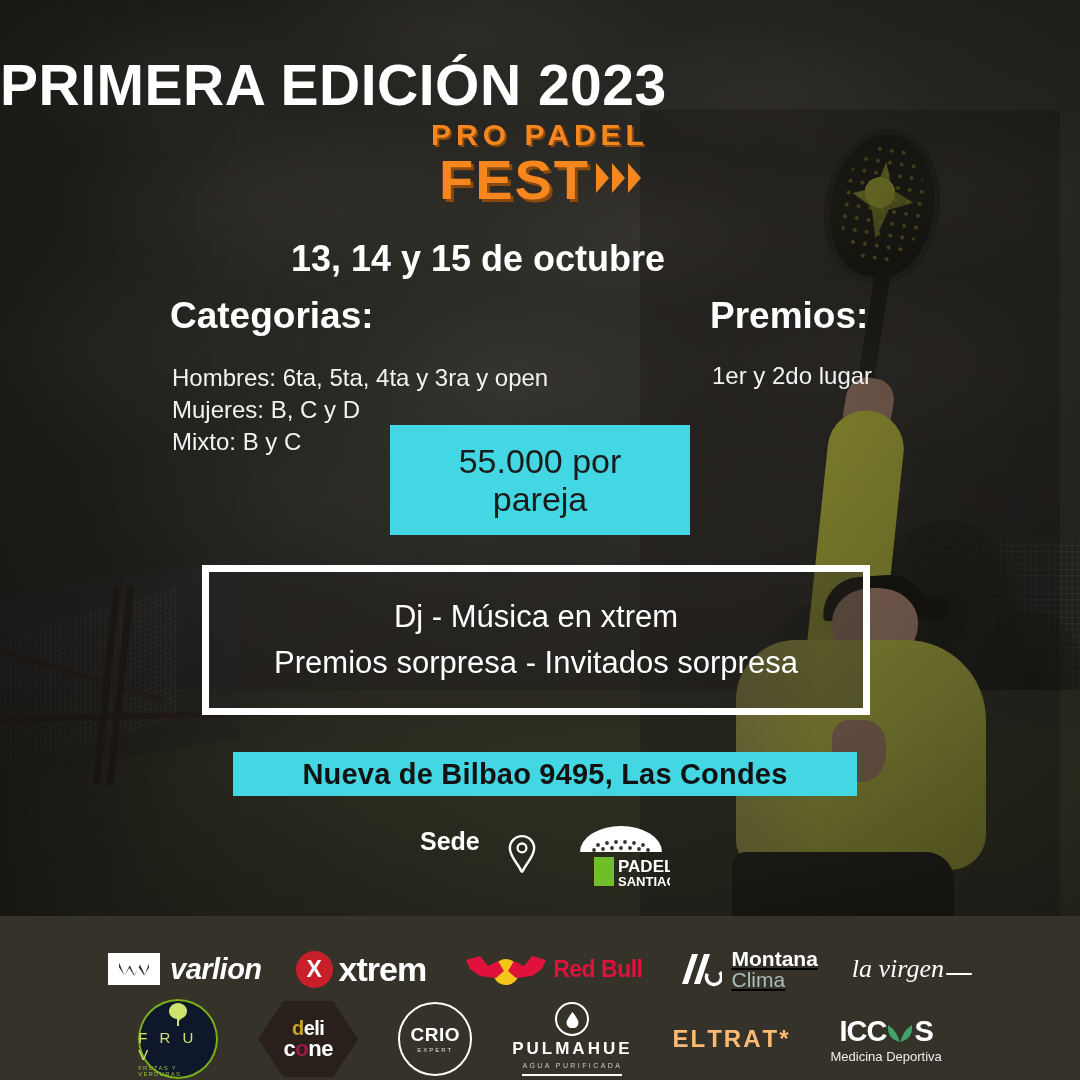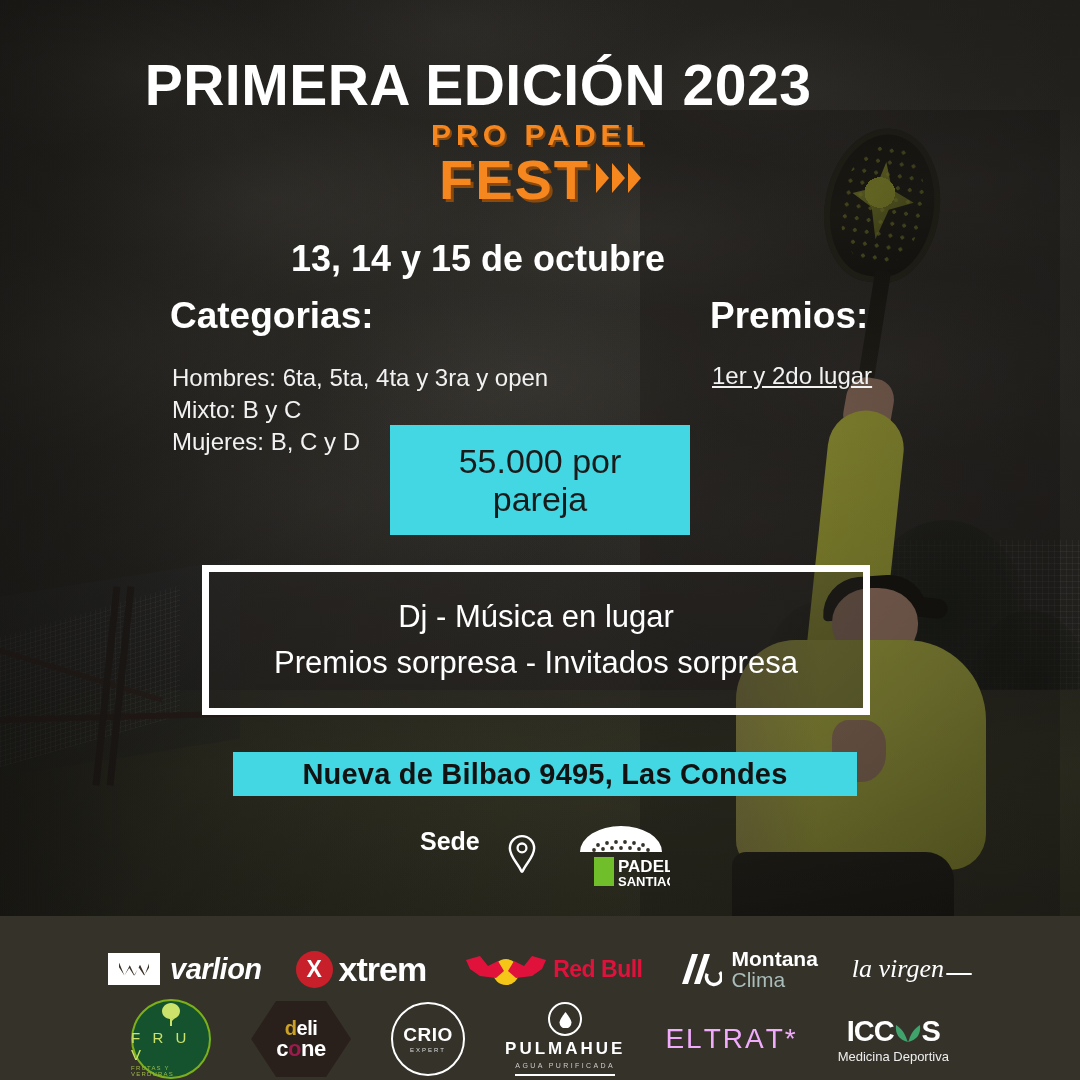--- a/index.html
+++ b/index.html
@@ -162,21 +162,20 @@
     background:
       linear-gradient(90deg, rgba(18,17,15,.62) 0%, rgba(18,17,15,.30) 22%, rgba(18,17,15,.08) 45%, rgba(18,17,15,.00) 62%),
       radial-gradient(ellipse 900px 700px at 42% 40%, rgba(15,14,12,.12), rgba(12,11,10,.55) 100%);
   }
 
   
   .content { position:absolute; inset:0; }
 
   .headline {
     position:absolute; left:0; top:52px; width:956px;
-    text-align:center;
     color:#fff;
     font-size:57px; font-weight:bold; letter-spacing:.5px;
   }
 
   .logo { position:absolute; left:0; top:120px; width:1080px; text-align:center; }
   .logo-wrap { display:inline-block; position:relative; }
   .logo-pro {
     color:#F6871F; font-size:30px; font-weight:bold; letter-spacing:5px;
     text-shadow:2px 2px 0 #8a4a0d;
     line-height:1;
@@ -206,21 +205,21 @@
   .prem-head {
     position:absolute; left:710px; top:295px;
     color:#fff; font-size:37px; font-weight:bold;
   }
   .cat-list {
     position:absolute; left:172px; top:362px;
     color:#f2f2f2; font-size:24px; line-height:1.33; font-weight:300;
   }
   .prem-list {
     position:absolute; left:712px; top:362px;
-    color:#f2f2f2; font-size:24px; font-weight:300;text-decoration:underline;
+    color:#f2f2f2; font-size:24px; font-weight:300;
   }
 
   .price-box {
     position:absolute; left:390px; top:425px; width:300px; height:110px;
     background:#42D7E2;
     display:flex; align-items:center; justify-content:center;
   }
   .price-text {
     color:#1b1b1b; font-size:34px; font-weight:400; text-align:center; line-height:1.12;
   }
@@ -279,33 +278,33 @@
     color:#fff; font-size:23px; font-weight:bold; line-height:1;
   }
   .xtrem-txt { color:#fff; font-size:34px; font-weight:bold; letter-spacing:-1px; }
 
   .redbull { display:flex; flex-direction:row; align-items:center; gap:1px; }
   .rb-art { width:92px; height:34px; }
   .rb-txt { color:#E0123C; font-size:23px; font-weight:bold; letter-spacing:-.5px; line-height:1; }
 
   .sol { width:76px; height:70px; background:#fff; display:flex; flex-direction:column; align-items:center; justify-content:center; }
 
-  .montana { display:flex; align-items:center; gap:9px; }
+  .montana { display:flex; align-items:center; gap:9px;text-decoration:underline; }
   .mont-mark { width:46px; height:38px; }
   .mont-txt { line-height:1.02; }
   .mont-1 { color:#fff; font-size:21px; font-weight:bold; }
   .mont-2 { color:#A9BDBA; font-size:21px; font-weight:300; }
 
   .lavirgen { color:#fff; font-size:26px; font-style:italic; font-family:"Liberation Serif", serif; position:relative; padding-right:28px; }
   .lavirgen:after {
     content:""; position:absolute; right:0; bottom:9px; width:26px; height:2px; background:#fff; border-radius:2px;
   }
 
   .fruv {
-    width:80px; height:80px; border-radius:50%; background:#14532d;
+    width:80px; height:80px; border-radius:50%; background:#0f172a;
     display:flex; flex-direction:column; align-items:center; justify-content:center; gap:2px;
     box-shadow:inset 0 0 0 2px #7fae1a;
   }
   .fruv-tree { width:28px; height:26px; }
   .fruv-t { color:#CBE36A; font-size:15px; letter-spacing:4px; font-weight:300; }
   .fruv-s { color:#9db84a; font-size:6px; letter-spacing:1.2px; }
 
   .delicone {
     width:100px; height:76px; background:#2A201B;
     clip-path:polygon(25% 0,75% 0,100% 50%,75% 100%,25% 100%,0 50%);
@@ -322,21 +321,21 @@
   }
   .crio-1 { color:#fff; font-size:19px; font-weight:bold; letter-spacing:.5px; line-height:1; }
   .crio-2 { color:#ddd; font-size:6px; letter-spacing:2px; margin-top:3px; }
 
   .pulmahue { display:flex; flex-direction:column; align-items:center; gap:3px; }
   .pm-drop { width:34px; height:34px; border-radius:50%; border:2px solid #fff; display:flex; align-items:center; justify-content:center; }
   .pm-1 { color:#fff; font-size:17px; font-weight:bold; letter-spacing:3px; }
   .pm-2 { color:#ccc; font-size:7px; letter-spacing:2.4px; }
   .pm-rule { width:100px; height:2px; background:#fff; margin-top:2px; }
 
-  .eltrat { color:#f0abfc; font-size:28px; line-height:.98; font-weight:400; letter-spacing:2px; }
+  .eltrat { color:#fdba74; font-size:24px; line-height:.98; font-weight:700; letter-spacing:2px; }
 
   .iccus { display:flex; flex-direction:column; align-items:center; }
   .ic-top { display:flex; align-items:center; }
   .ic-1 { color:#fff; font-size:29px; font-weight:bold; letter-spacing:-1px; }
   .ic-wreath { width:34px; height:28px; margin:0 -3px; }
   .ic-2 { color:#eee; font-size:13px; margin-top:1px; }
 </style>
 </head>
 <body>
 
@@ -400,37 +399,37 @@
       </div>
     </div>
 
     <div class="dateline">13, 14 y 15 de octubre</div>
 
     <div class="cat-head">Categorias:</div>
     <div class="prem-head">Premios:</div>
 
     <div class="cat-list">
       <div>Hombres: 6ta, 5ta, 4ta y 3ra y open</div>
+      <div>Mujeres: B, C y D</div>
       <div>Mixto: B y C</div>
-      <div>Mujeres: B, C y D</div>
     </div>
 
     <div class="prem-list">
       <div>1er y 2do lugar</div>
     </div>
 
     <div class="price-box">
       <div class="price-text">
         <div>55.000 por</div>
         <div>pareja</div>
       </div>
     </div>
 
     <div class="info-box">
-      <div class="info-line">Dj - Música en lugar</div>
+      <div class="info-line">Dj - Música en xtrem</div>
       <div class="info-line">Premios sorpresa - Invitados sorpresa</div>
     </div>
 
     <div class="address-box">
       <div class="address-text">Nueva de Bilbao 9495, Las Condes</div>
     </div>
 
     <div class="sede-row">
       <div class="sede-label">Sede</div>
       <svg class="pin-icon" viewBox="0 0 42 56">

